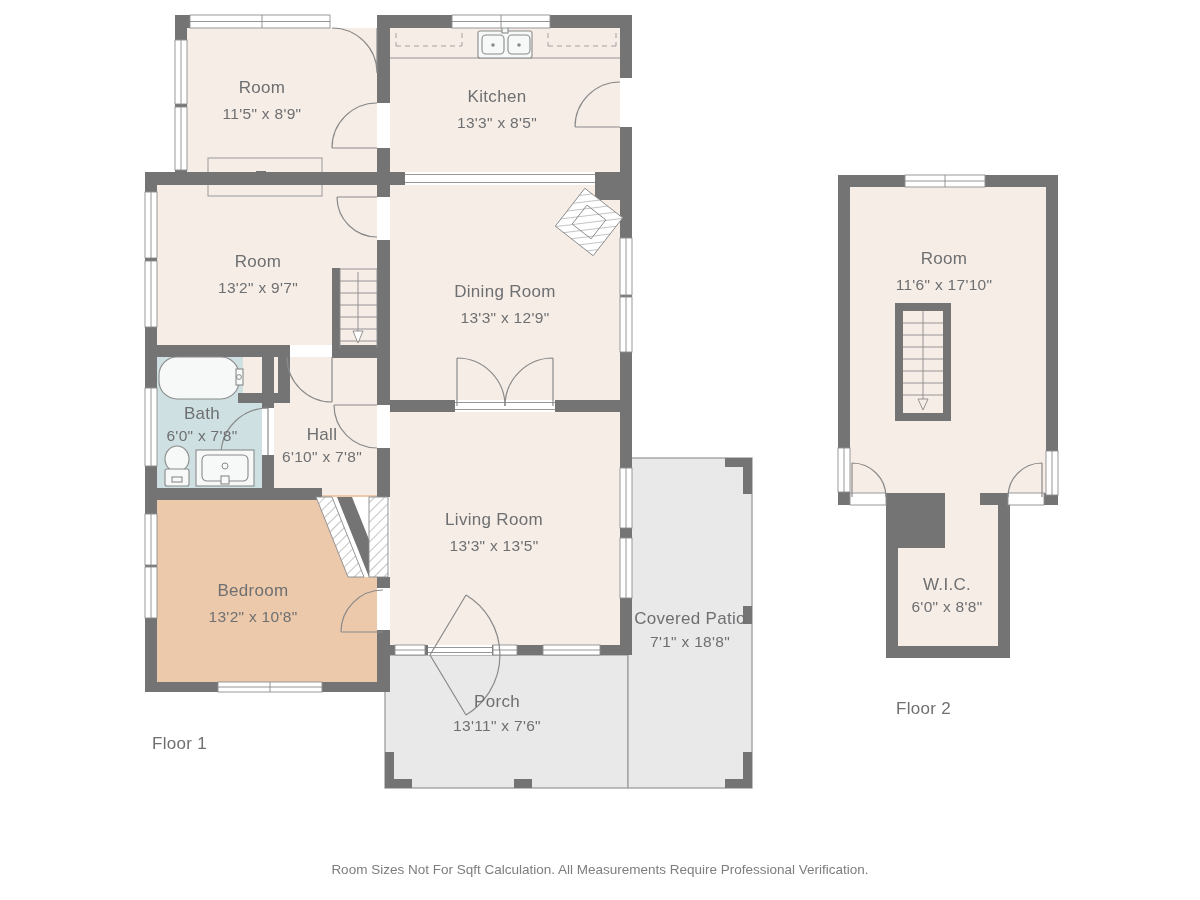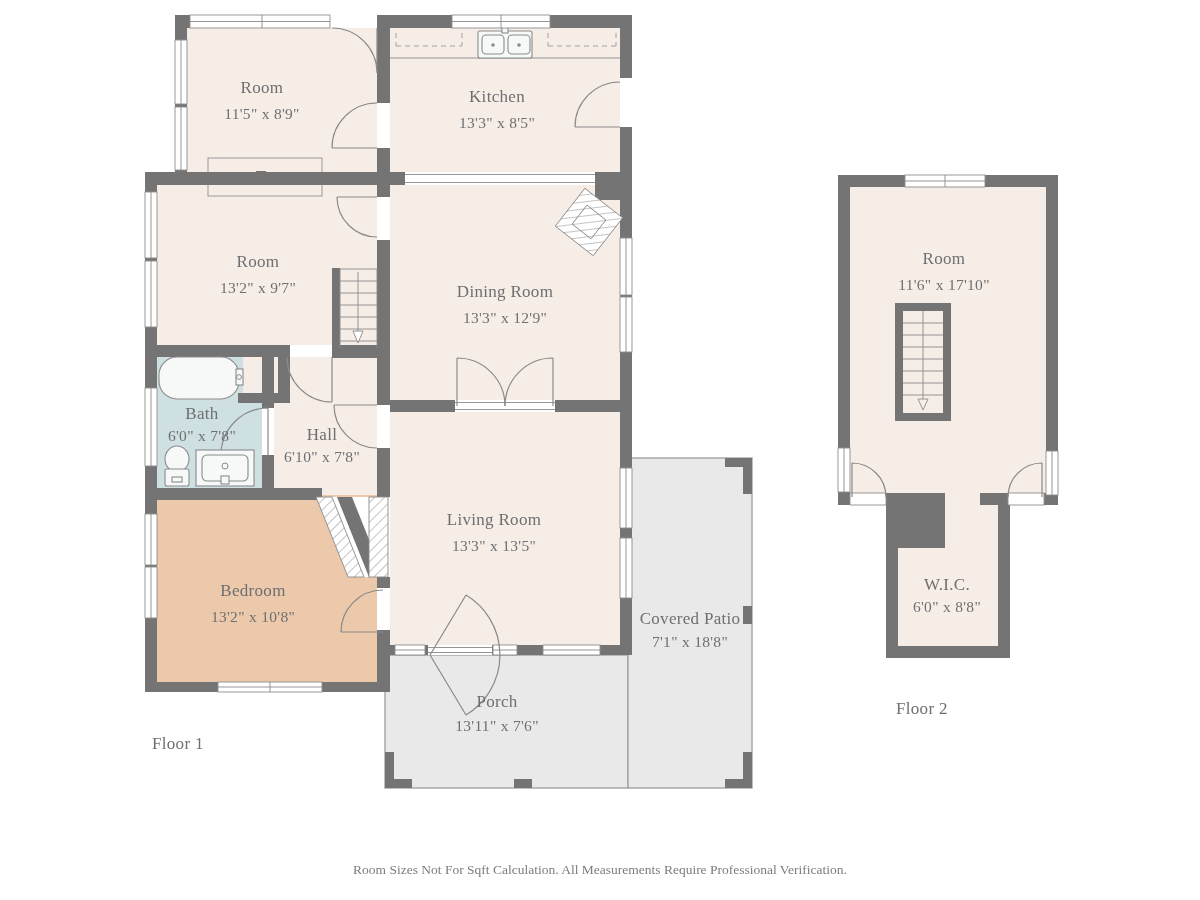--- a/index.html
+++ b/index.html
@@ -1,17 +1,17 @@
 <!DOCTYPE html>
 <html><head>
 <meta charset="utf-8">
 <style>
   html,body{margin:0;padding:0;background:#ffffff;}
   .canvas{position:relative;width:1200px;height:900px;background:#ffffff;overflow:hidden;
-          font-family:Liberation Serif, serif;}
+          font-family:Liberation Sans, sans-serif;}
   svg{position:absolute;left:0;top:0;}
   .wall{fill:#747474;stroke:none;}
   .room{fill:#f6ede7;}
   .bath{fill:#cfe0e3;}
   .bed{fill:#ecc9ab;}
   .out{fill:#e9e9e9;stroke:#a3a3a3;stroke-width:1.4;}
   .win{fill:#ffffff;stroke:#8f8f8f;stroke-width:0.9;}
   .gap{fill:#ffffff;stroke:none;}
   .ln{fill:none;stroke:#8a8a8a;stroke-width:1.2;}
   .thin{stroke-width:0.9;}

